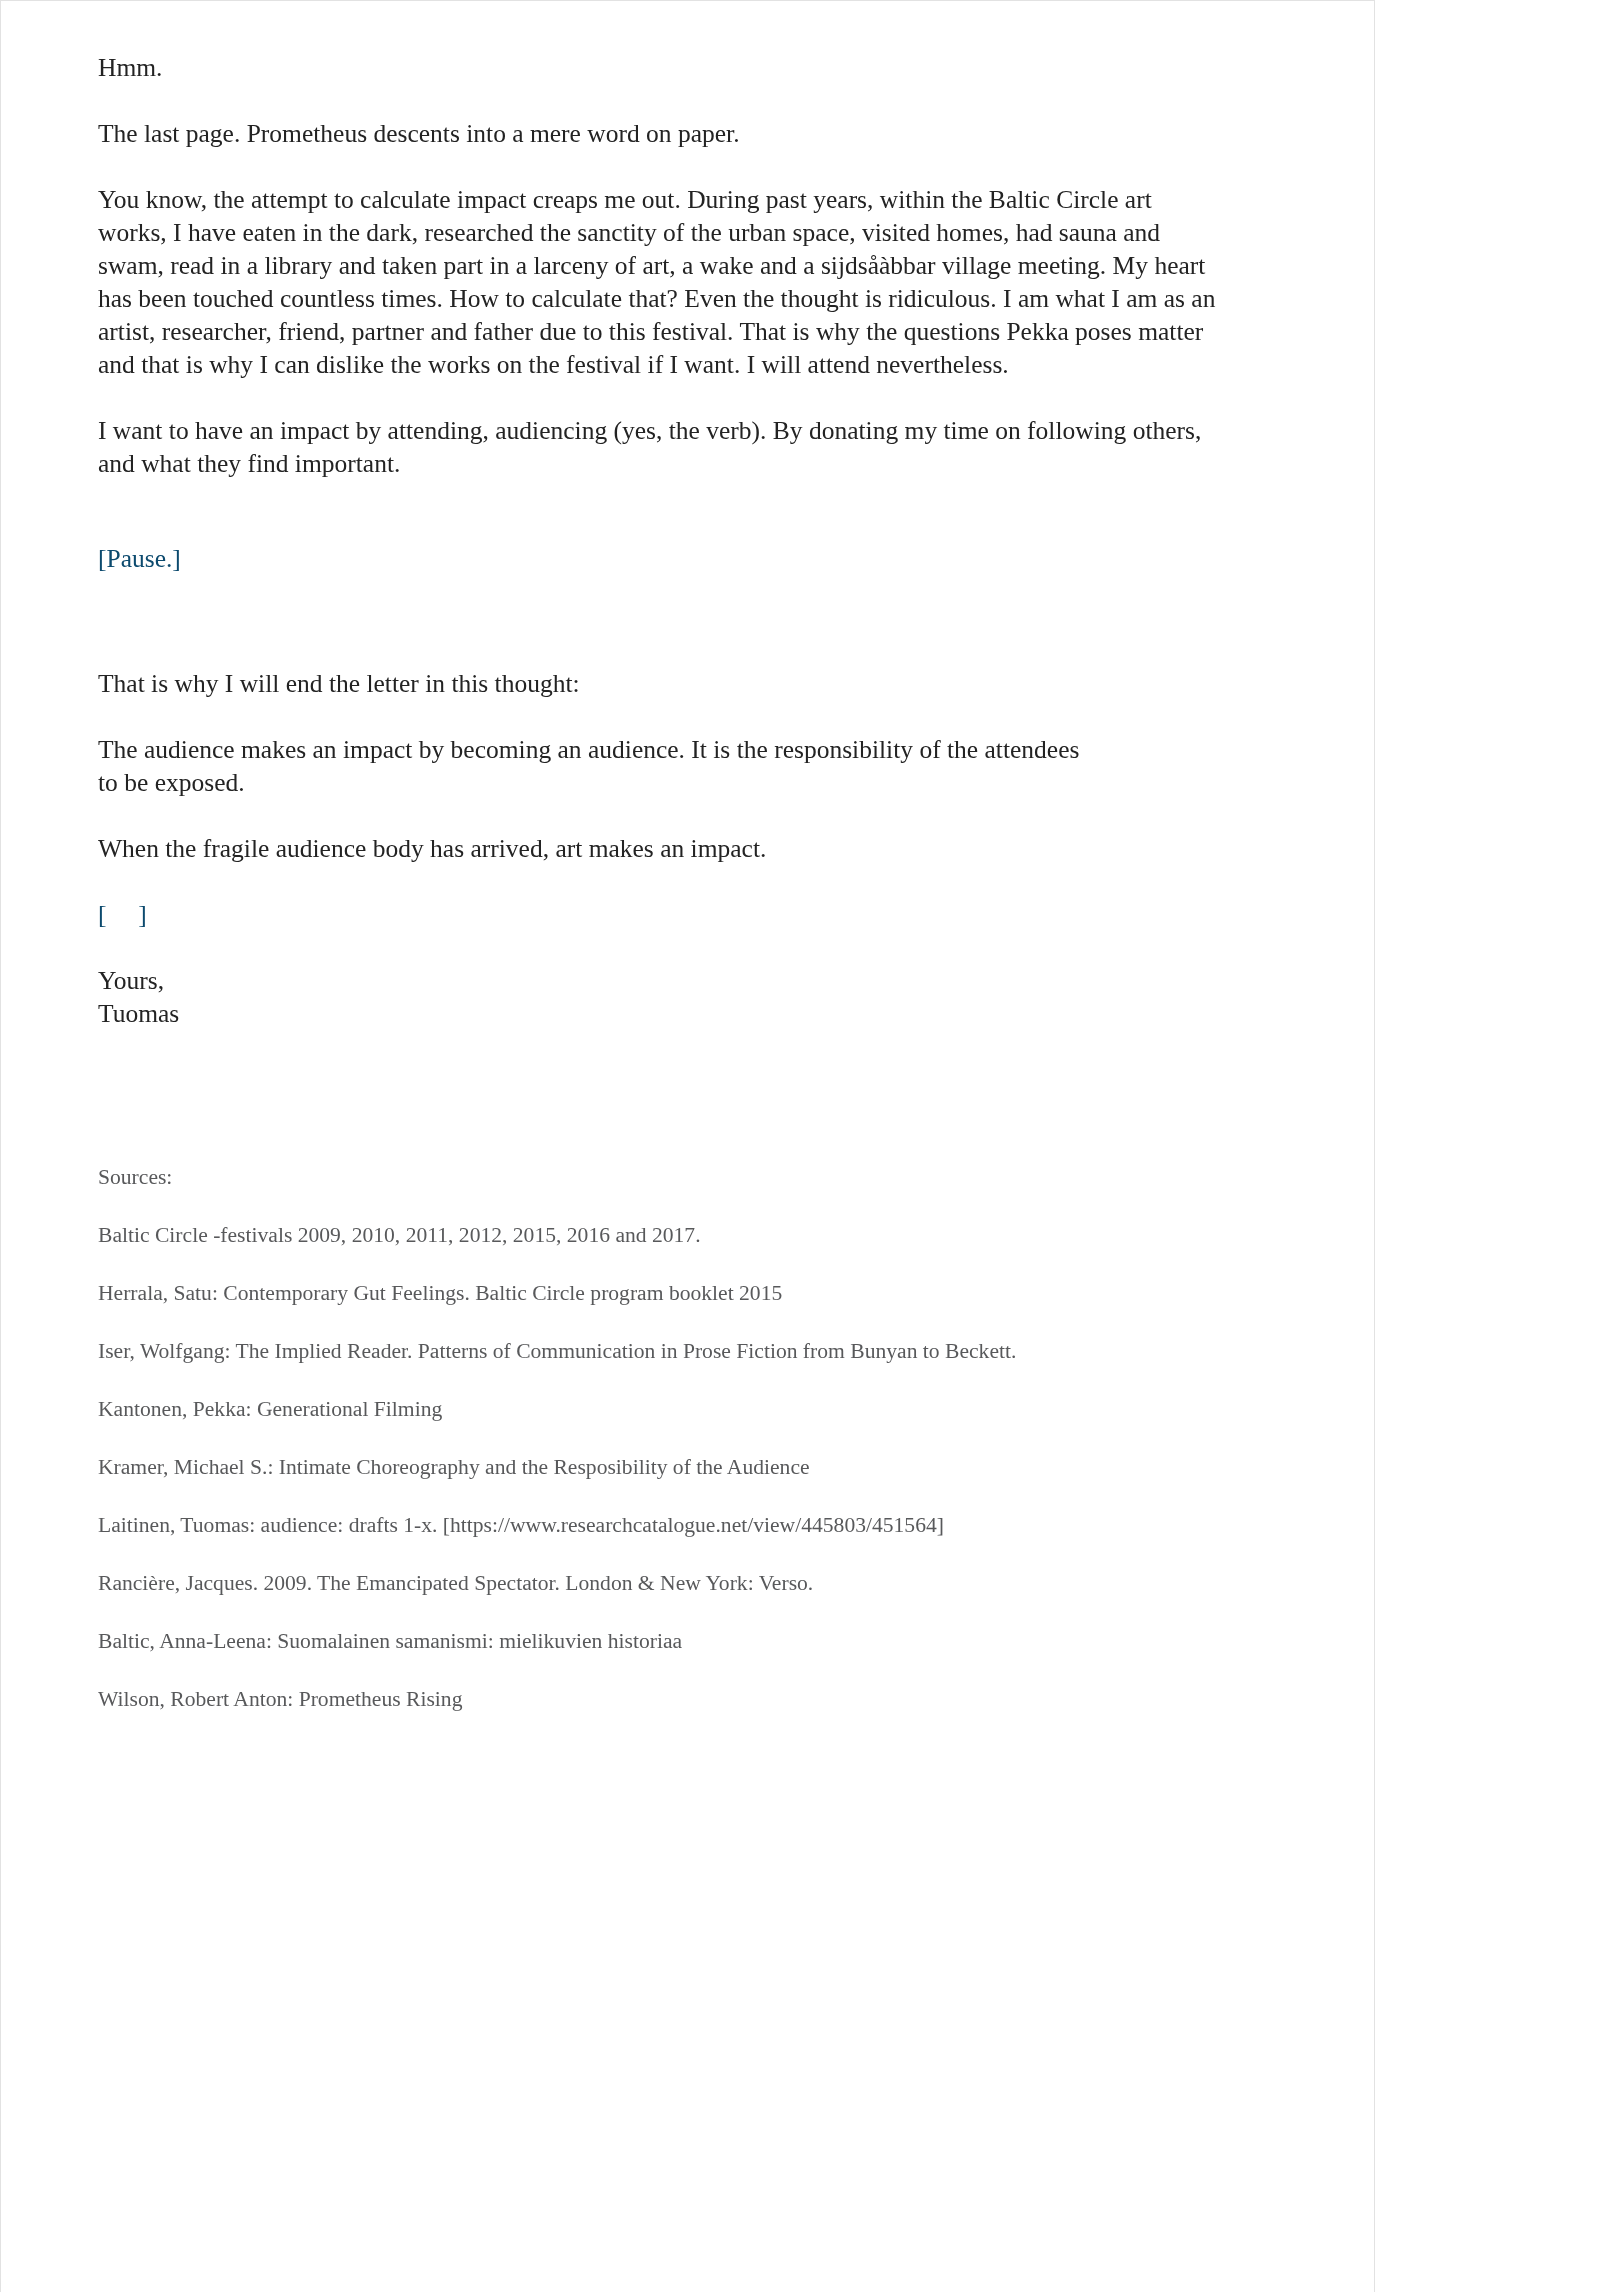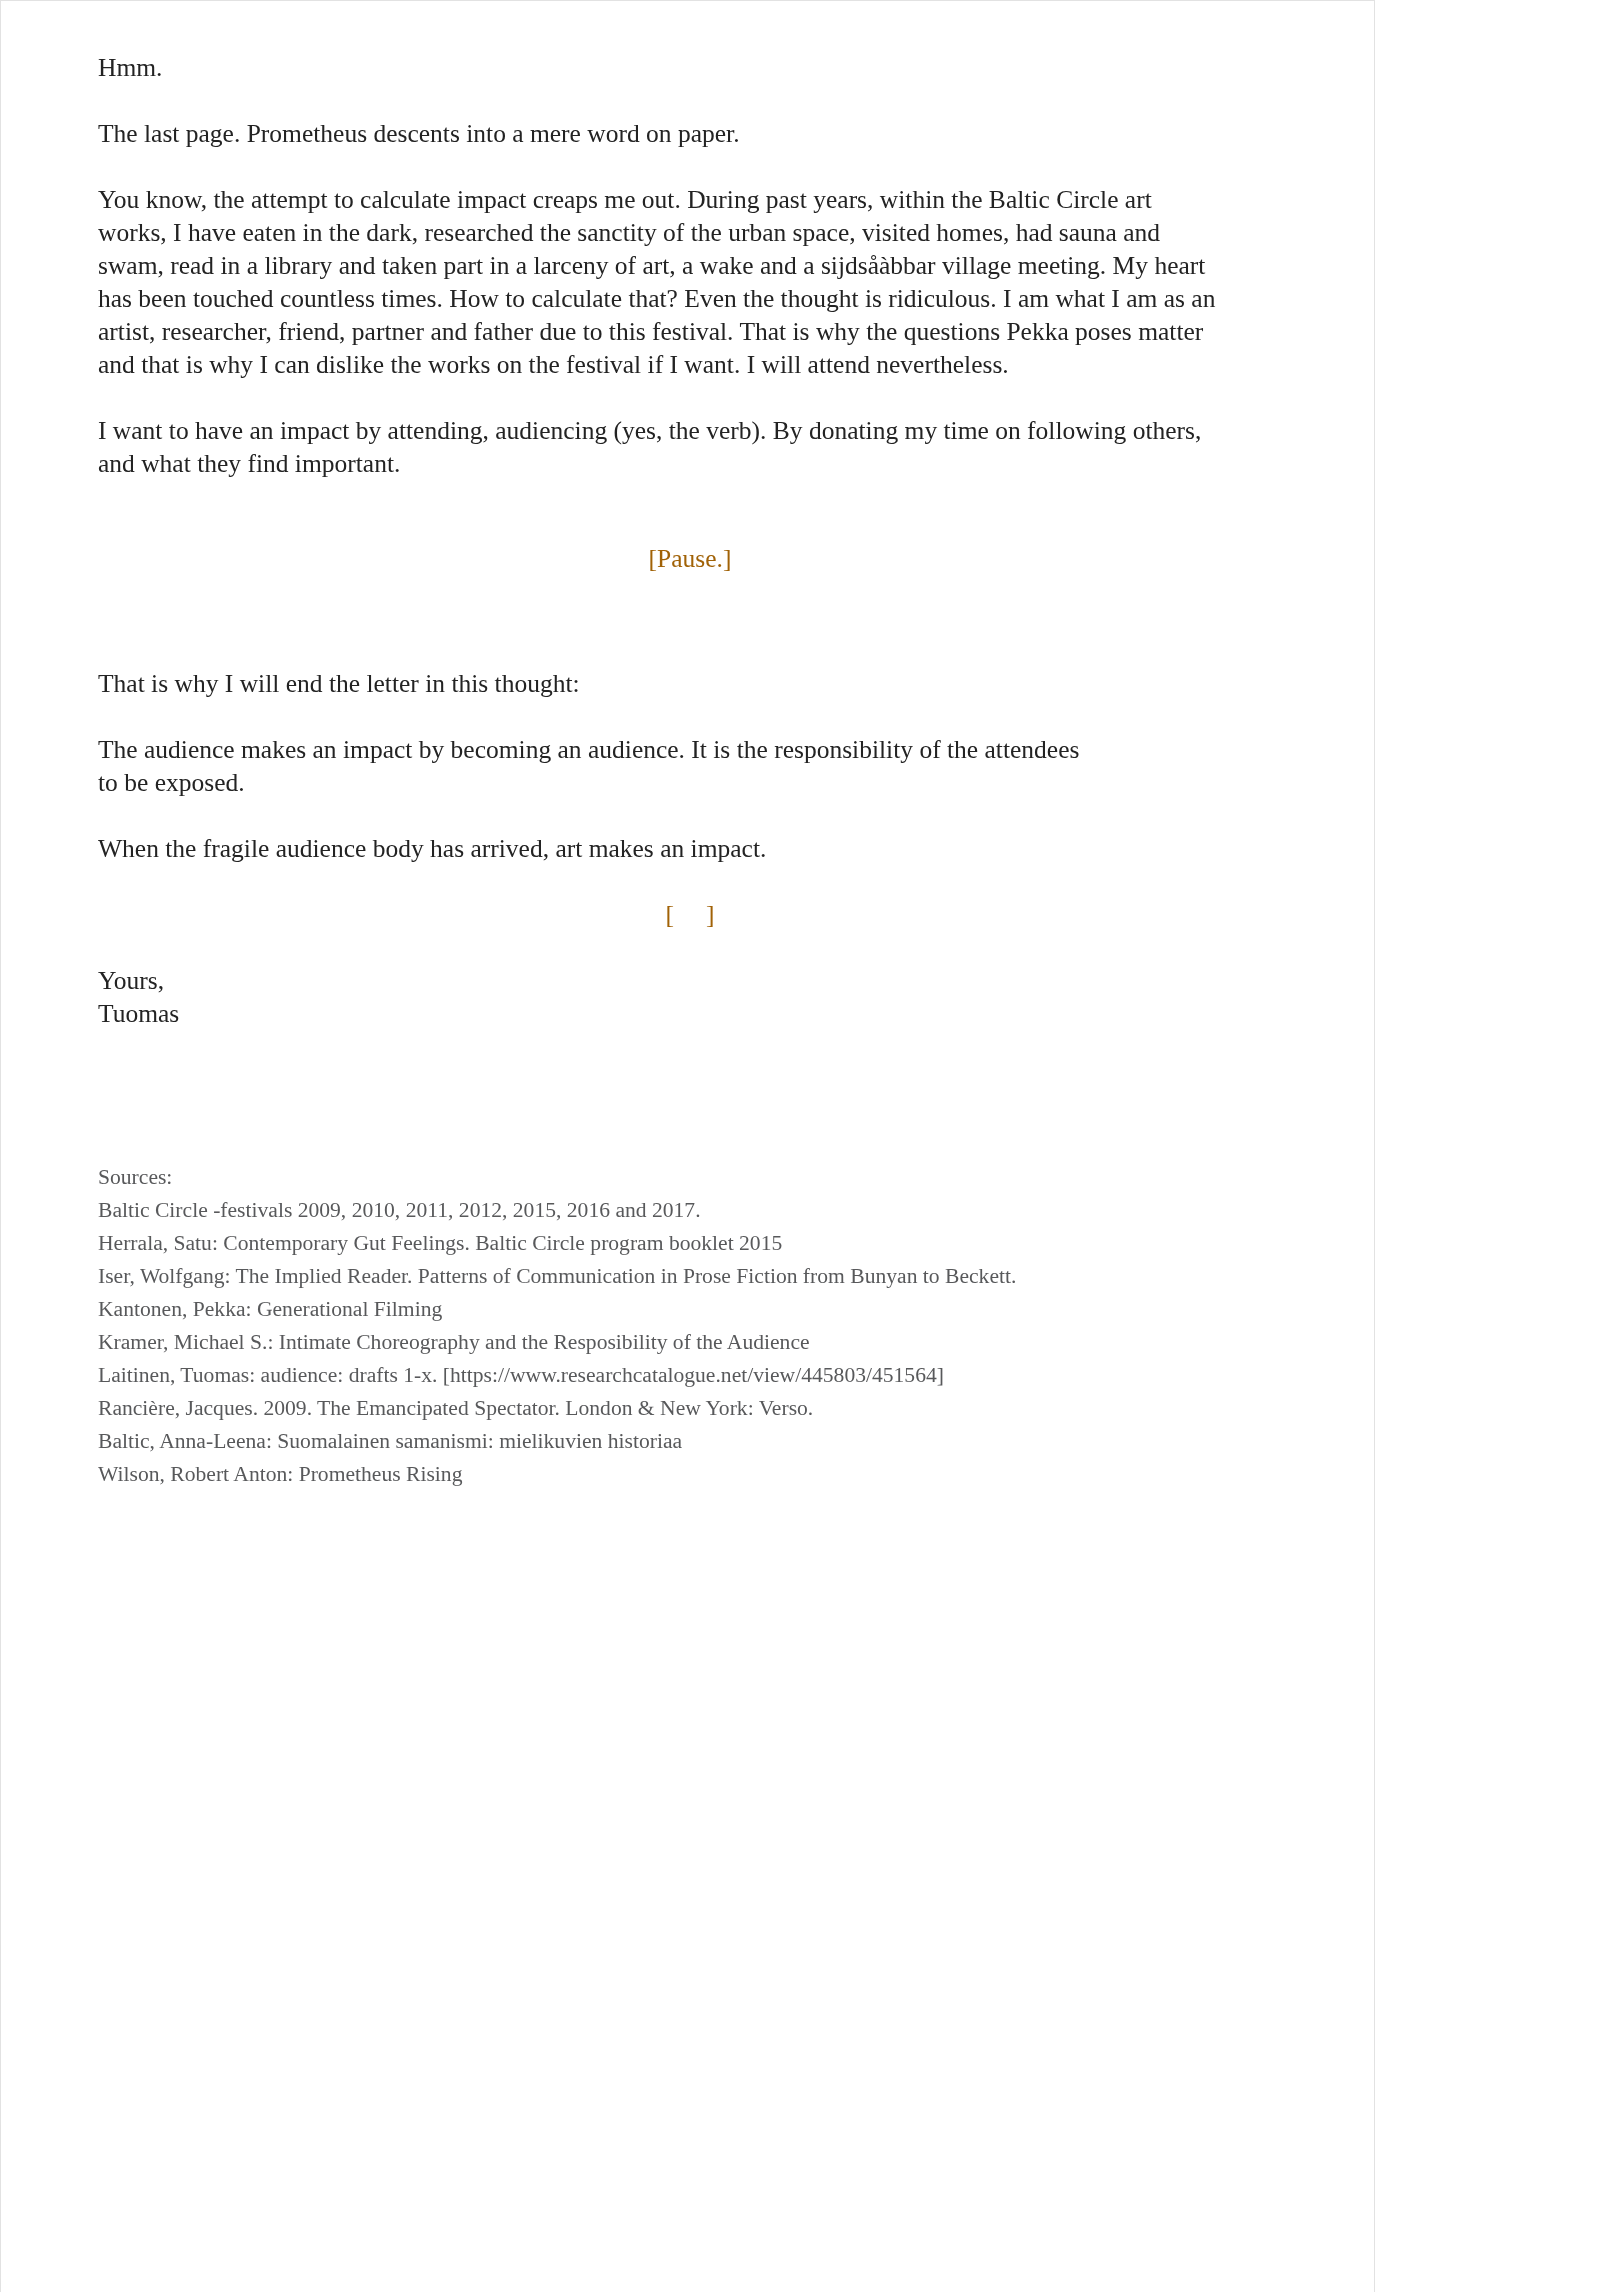--- a/index.html
+++ b/index.html
@@ -20,40 +20,40 @@
   }
   .para {
     margin: 0 0 33px 0;
     font-size: 25.5px;
     line-height: 33px;
     color: #232323;
     white-space: pre-line;
     max-width: 1441px;
   }
   .red {
-    color: #a16207;
-    text-align: center;
+    color: #0c4a6e;
   }
   .gap-before-pause {
     margin-top: 62px;
   }
   .gap-after-pause {
     margin-top: 92px;
   }
   .signature {
     margin-bottom: 12px;
   }
   .sources {
     margin-top: 131px;
     font-size: 21.6px;
     line-height: 33px;
     color: #58595b;
   }
   .source-line {
     white-space: pre-line;
+    margin-top: 25px;
   }
 </style>
 </head>
 <body>
 
 <div class="page">
 
   <p class="para">Hmm.</p>
 
   <p class="para">The last page. Prometheus descents into a mere word on paper.</p>

